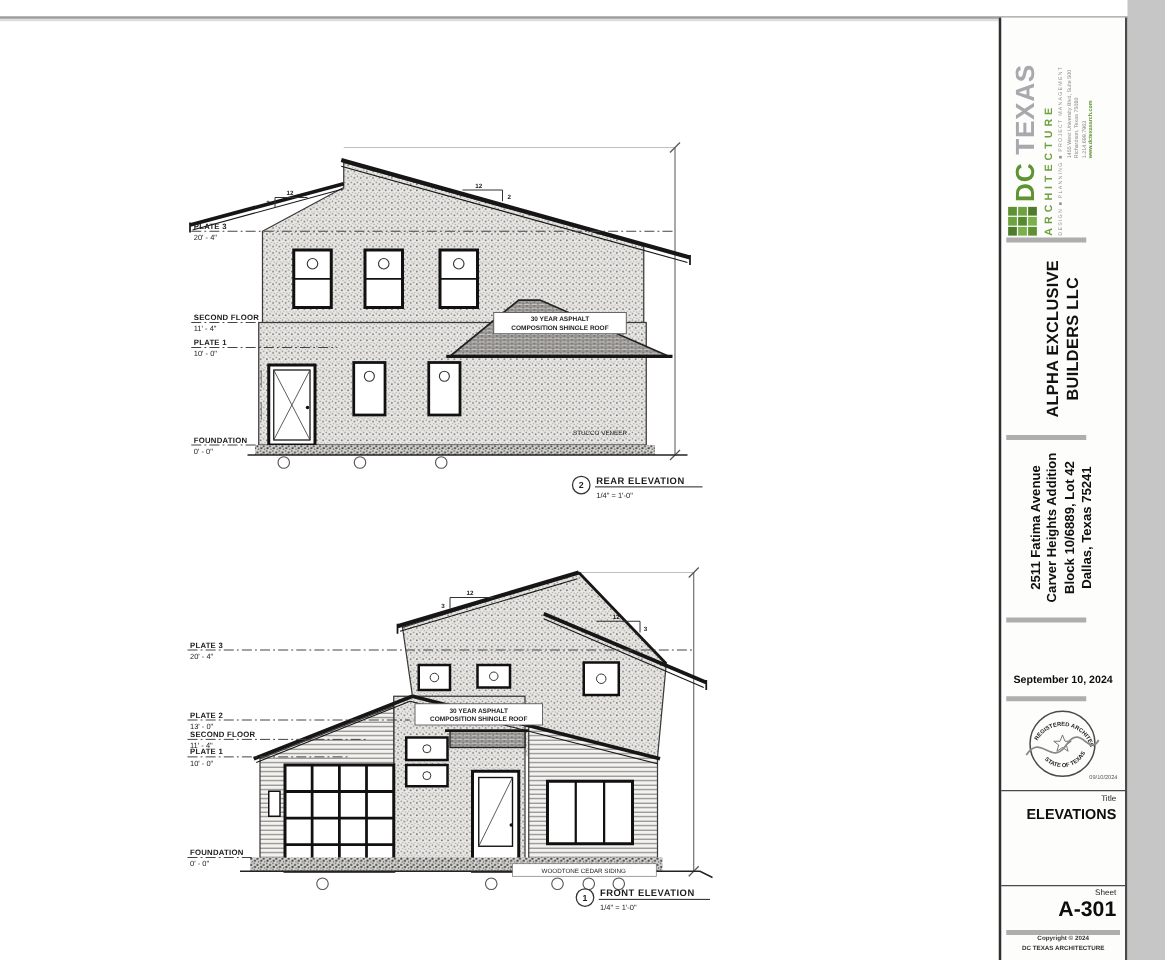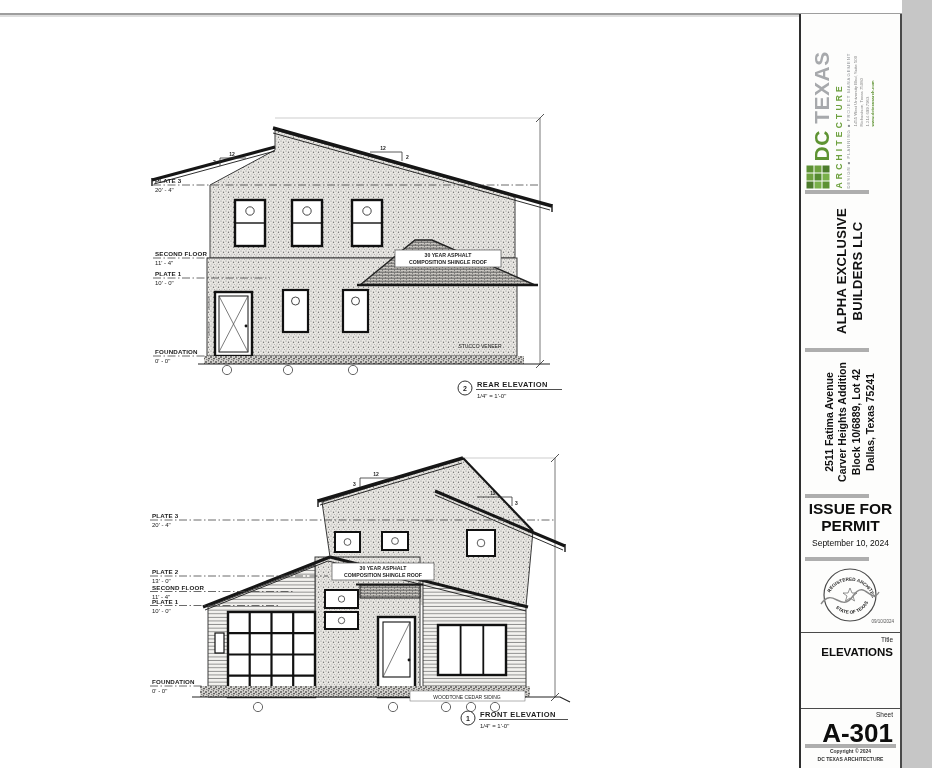--- a/index.html
+++ b/index.html
@@ -22,21 +22,21 @@
   .logo-tx{color:#a7a9ac;font-weight:bold;}
   .logo-arch{font-size:8.5px;letter-spacing:3.2px;color:#6ea13f;font-weight:bold;margin-top:2px;}
   .logo-tag{font-size:4.2px;letter-spacing:1px;color:#8b8f93;margin-top:2px;}
   .logo-contact{margin-top:2px;margin-left:62px;font-size:4.3px;line-height:1.35;color:#8a8a8a;}
   .logo-contact .web{color:#5e9332;font-weight:bold;}
   .client-inner{width:154px;height:86px;display:flex;align-items:center;justify-content:center;text-align:center;
                 font-size:13px;font-weight:bold;line-height:1.2;letter-spacing:.3px;color:#111;}
   .project-inner{width:140px;height:86px;display:flex;align-items:center;justify-content:center;text-align:center;
                  font-size:10.5px;font-weight:bold;line-height:1.3;color:#111;}
   .issue{position:absolute;left:0;top:486px;width:99px;text-align:center;font-weight:bold;font-size:15.5px;line-height:1.1;color:#0d0d0d;}
-  .issue-date{position:absolute;left:0;top:524px;width:99px;text-align:center;font-weight:normal;font-size:8.5px;color:#0d0d0d;}
+  .issue-date{position:absolute;left:0;top:524px;width:99px;text-align:center;font-weight:bold;font-size:8.5px;color:#0d0d0d;}
   .seal-wrap{position:absolute;left:18px;top:550px;width:62px;height:62px;}
   .mini-date{position:absolute;right:6px;top:605px;font-size:4.5px;color:#555;}
   .lbl-right{position:absolute;right:7px;font-size:6.5px;color:#222;}
   .val-right{position:absolute;right:7px;font-weight:bold;color:#0d0d0d;text-align:center;}
   .copyright{position:absolute;left:0;top:734px;width:99px;text-align:center;font-size:5px;font-weight:bold;line-height:1.5;color:#333;}
   
   .dwg{position:absolute;}
   svg text{font-family:"Liberation Sans","DejaVu Sans",sans-serif;fill:#1c1c1c;}
   .lvl{font-size:6.2px;font-weight:bold;letter-spacing:.2px;}
   .lvlv{font-size:6px;}
@@ -367,24 +367,20 @@
           <span>2511 Fatima Avenue</span><br>
           <span>Carver Heights Addition</span><br>
           <span>Block 10/6889, Lot 42</span><br>
           <span>Dallas, Texas 75241</span>
         </span>
       </div>
     </div>
 
     <div class="divider" style="top:480px"></div>
 
-    <div class="issue">
-      <span>ISSUE FOR</span><br>
-      <span>PERMIT</span>
-    </div>
     <div class="issue-date">September 10, 2024</div>
 
     <div class="divider" style="top:543px"></div>
 
     <div class="seal-wrap">
       <svg width="62" height="62" viewBox="0 0 62 62">
         <circle cx="31" cy="31" r="26" fill="none" stroke="#4a4a4a" stroke-width="1.2"></circle>
         <defs>
           <path id="arcTop" d="M 9,33 A 23,23 0 0 1 53,33"></path>
           <path id="arcBot" d="M 12,36 A 20,20 0 0 0 50,36"></path>
@@ -400,21 +396,21 @@
       </svg>
     </div>
     <div class="mini-date">09/10/2024</div>
 
     <div class="hline" style="top:618px"></div>
     <div class="lbl-right" style="top:622px">Title</div>
     <div class="val-right" style="top:632px;font-size:11.5px">ELEVATIONS</div>
 
     <div class="hline" style="top:694px"></div>
     <div class="lbl-right" style="top:697px">Sheet</div>
-    <div class="val-right" style="top:704px;font-size:26px">A-301</div>
+    <div class="val-right" style="top:704px;font-size:17px">A-301</div>
 
     <div class="divider" style="top:730px;width:91px"></div>
     <div class="copyright">
       <span>Copyright © 2024</span><br>
       <span>DC TEXAS ARCHITECTURE</span>
     </div>
   </div>
 
   <div class="scan-right"></div>
 </div>

